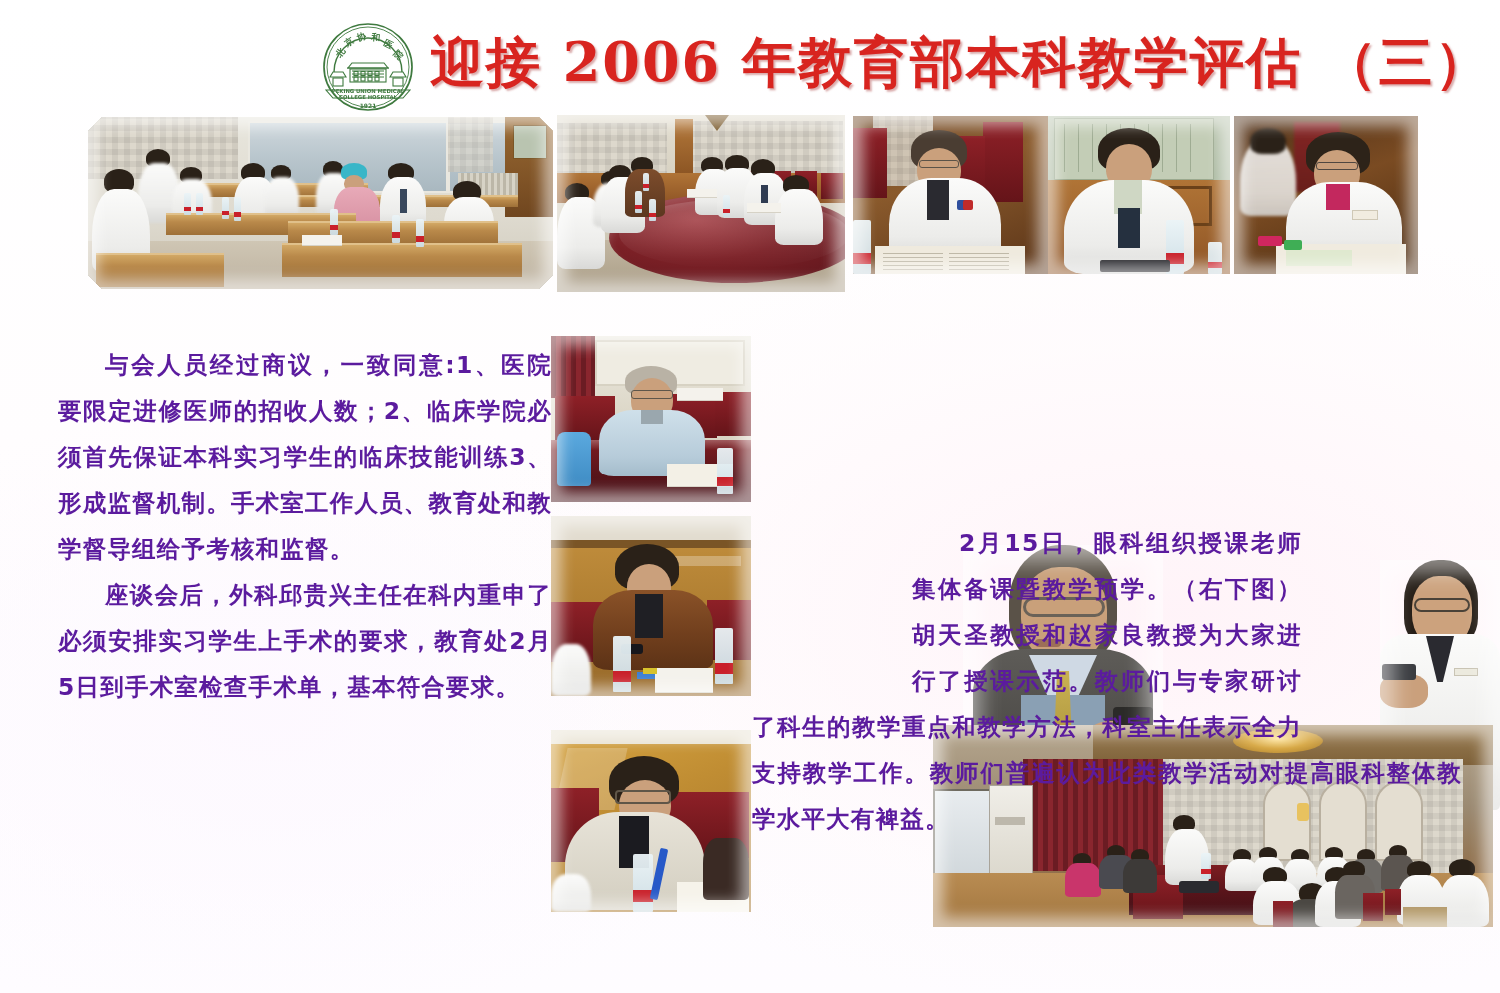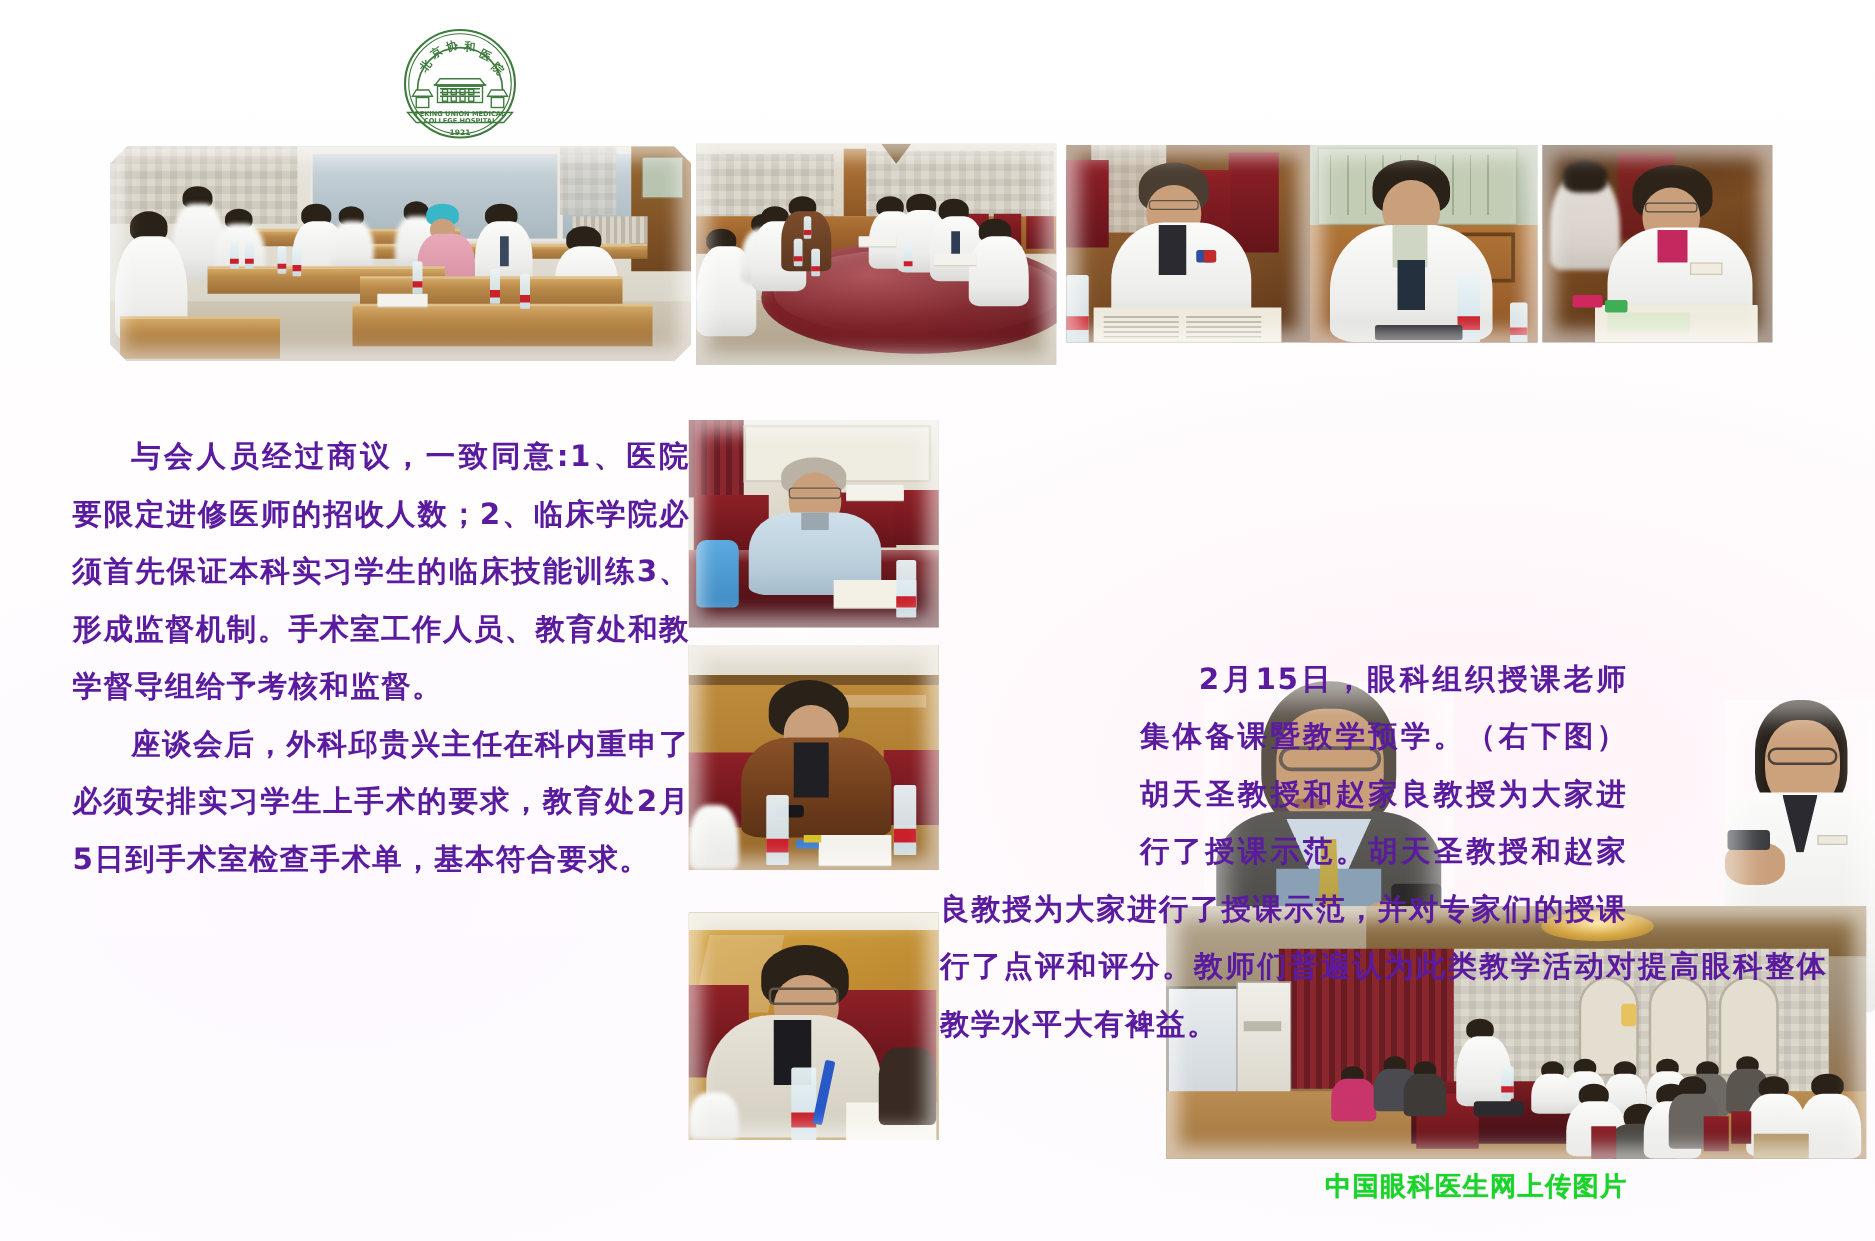--- a/index.html
+++ b/index.html
@@ -158,20 +158,21 @@
           <path d="M10 70 h84 l-7 8 h-70 z" stroke-width="1.1"></path>
         </g>
         <g fill="#3f7a3f" font-family="DejaVu Sans, sans-serif" font-weight="bold" text-anchor="middle">
           <text x="52" y="73" font-size="5.3">PEKING UNION MEDICAL</text>
           <text x="52" y="78.6" font-size="5.3">COLLEGE HOSPITAL</text>
           <text x="52" y="88" font-size="6">1921</text>
         </g>
       </svg>
     </div>
 
+    <div id="title">迎接 2006 年教育部本科教学评估 （三）</div>
   </div>
 
   <div class="photo bevel" style="left:88px;top:117px;width:465px;height:172px;">
     <div class="wall-cream"></div>
     <div class="window" style="left:160px;top:4px;width:200px;height:72px;"></div>
     <div class="window" style="left:360px;top:4px;width:80px;height:72px;"></div>
     <div class="panel-tile" style="left:0;top:0;width:150px;height:62px;"></div>
     <div class="panel-tile" style="left:360px;top:0;width:45px;height:55px;opacity:.7"></div>
 
     <div style="position:absolute;right:0;top:0;width:48px;height:100px;background:linear-gradient(180deg,#9a6a33,#70461f);"></div>
@@ -490,18 +491,17 @@
 
   <div class="bodytext" id="col-left">
     <p>与会人员经过商议，一致同意:1、医院要限定进修医师的招收人数；2、临床学院必须首先保证本科实习学生的临床技能训练3、形成监督机制。手术室工作人员、教育处和教学督导组给予考核和监督。</p>
     <p>座谈会后，外科邱贵兴主任在科内重申了必须安排实习学生上手术的要求，教育处2月5日到手术室检查手术单，基本符合要求。</p>
   </div>
 
 
   <div class="bodytext" id="col-right-mid">
     <span class="float-prof-a"></span>
     <span class="float-prof-b"></span>
-    <p>2月15日，眼科组织授课老师集体备课暨教学预学。（右下图）胡天圣教授和赵家良教授为大家进行了授课示范。胡天圣教授和赵家良教授为大家进行了授课示范，并对专家们的授课行了点评和评分。教师们普遍认为此类教学活动对提高眼科整体教学水平大有裨益。</p>
-  </div>
-
-  <div id="caption">中国眼科医生网上传图片</div>
+    <p>2月15日，眼科组织授课老师集体备课暨教学预学。（右下图）胡天圣教授和赵家良教授为大家进行了授课示范。教师们与专家研讨了科生的教学重点和教学方法，科室主任表示全力支持教学工作。教师们普遍认为此类教学活动对提高眼科整体教学水平大有裨益。</p>
+  </div>
+
 
 </div>
 
 </body></html>

